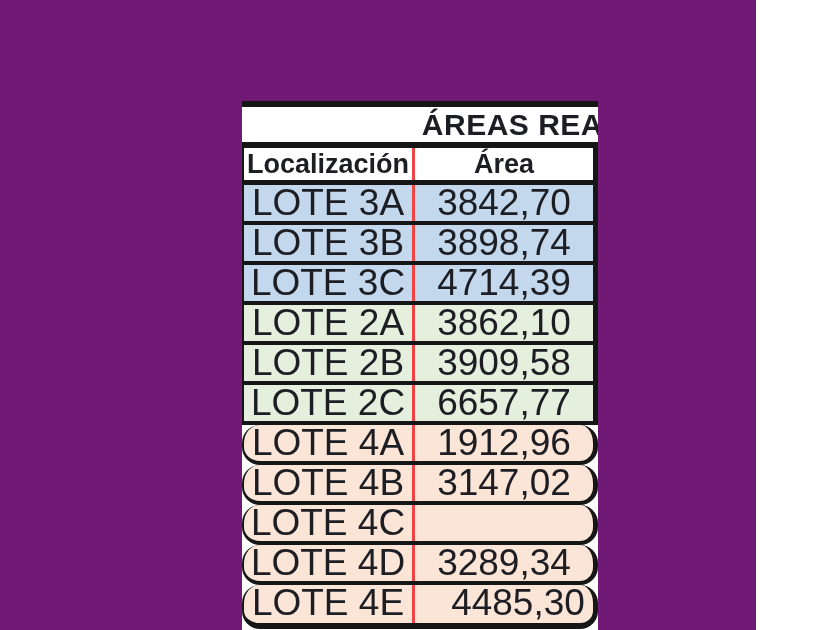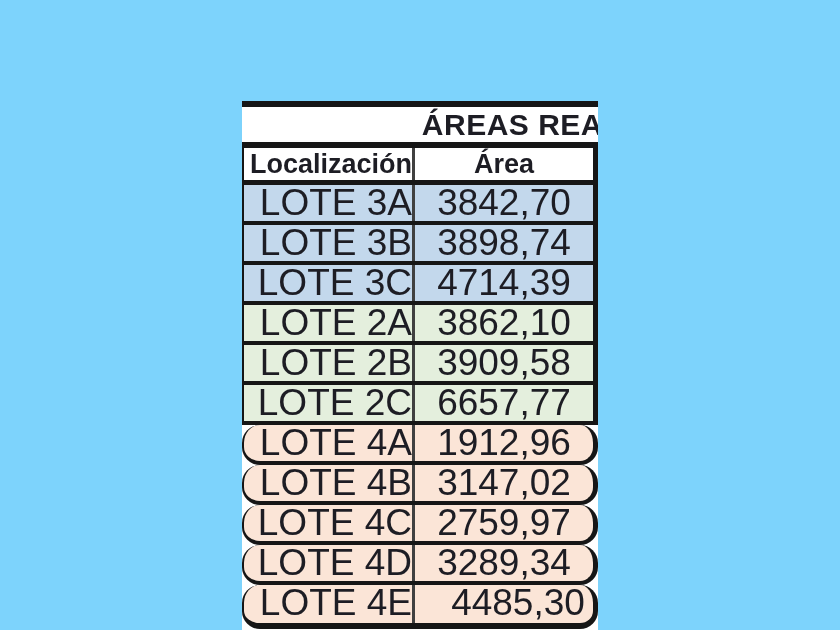--- a/index.html
+++ b/index.html
@@ -2,23 +2,23 @@
 <html><head>
 <meta charset="utf-8">
 <style>
   html, body {
     margin: 0;
     padding: 0;
     background: #ffffff;
   }
   .canvas {
     position: relative;
-    width: 840px;
+    width: 756px;
     height: 630px;
-    background: #7dd3fc;
+    background: #701a75;
     overflow: hidden;
     font-family: "Liberation Sans", "DejaVu Sans", sans-serif;
     color: #1d1d24;
   }
   .table-wrap {
     position: absolute;
     left: 242px;
     top: 101px;
     width: 356px;
     height: 529px;
@@ -75,22 +75,21 @@
     font-size: 37px;
     line-height: 36px;
   }
   .cell {
     text-align: center;
     white-space: nowrap;
     overflow: hidden;
   }
   .c1 {
     width: 168px;
-    border-right: 3px solid #404040;
-    text-align: right;
+    border-right: 3px solid #ef4444;
   }
   .c2 {
     flex: 1;
   }
   .g-blue  { background: #c3d8ec; }
   .g-green { background: #e4efdd; }
   .g-peach { background: #fbe5d7; border-radius: 18px; }
 </style>
 </head>
 <body>
@@ -134,21 +133,20 @@
     <div class="row g-peach">
       <div class="cell c1">LOTE 4A</div>
       <div class="cell c2">1912,96</div>
     </div>
     <div class="row g-peach">
       <div class="cell c1">LOTE 4B</div>
       <div class="cell c2">3147,02</div>
     </div>
     <div class="row g-peach">
       <div class="cell c1">LOTE 4C</div>
-      <div class="cell c2">2759,97</div>
     </div>
     <div class="row g-peach">
       <div class="cell c1">LOTE 4D</div>
       <div class="cell c2">3289,34</div>
     </div>
     <div class="row g-peach">
       <div class="cell c1">LOTE 4E</div>
       <div class="cell c2">4485,30</div>
     </div>
 

